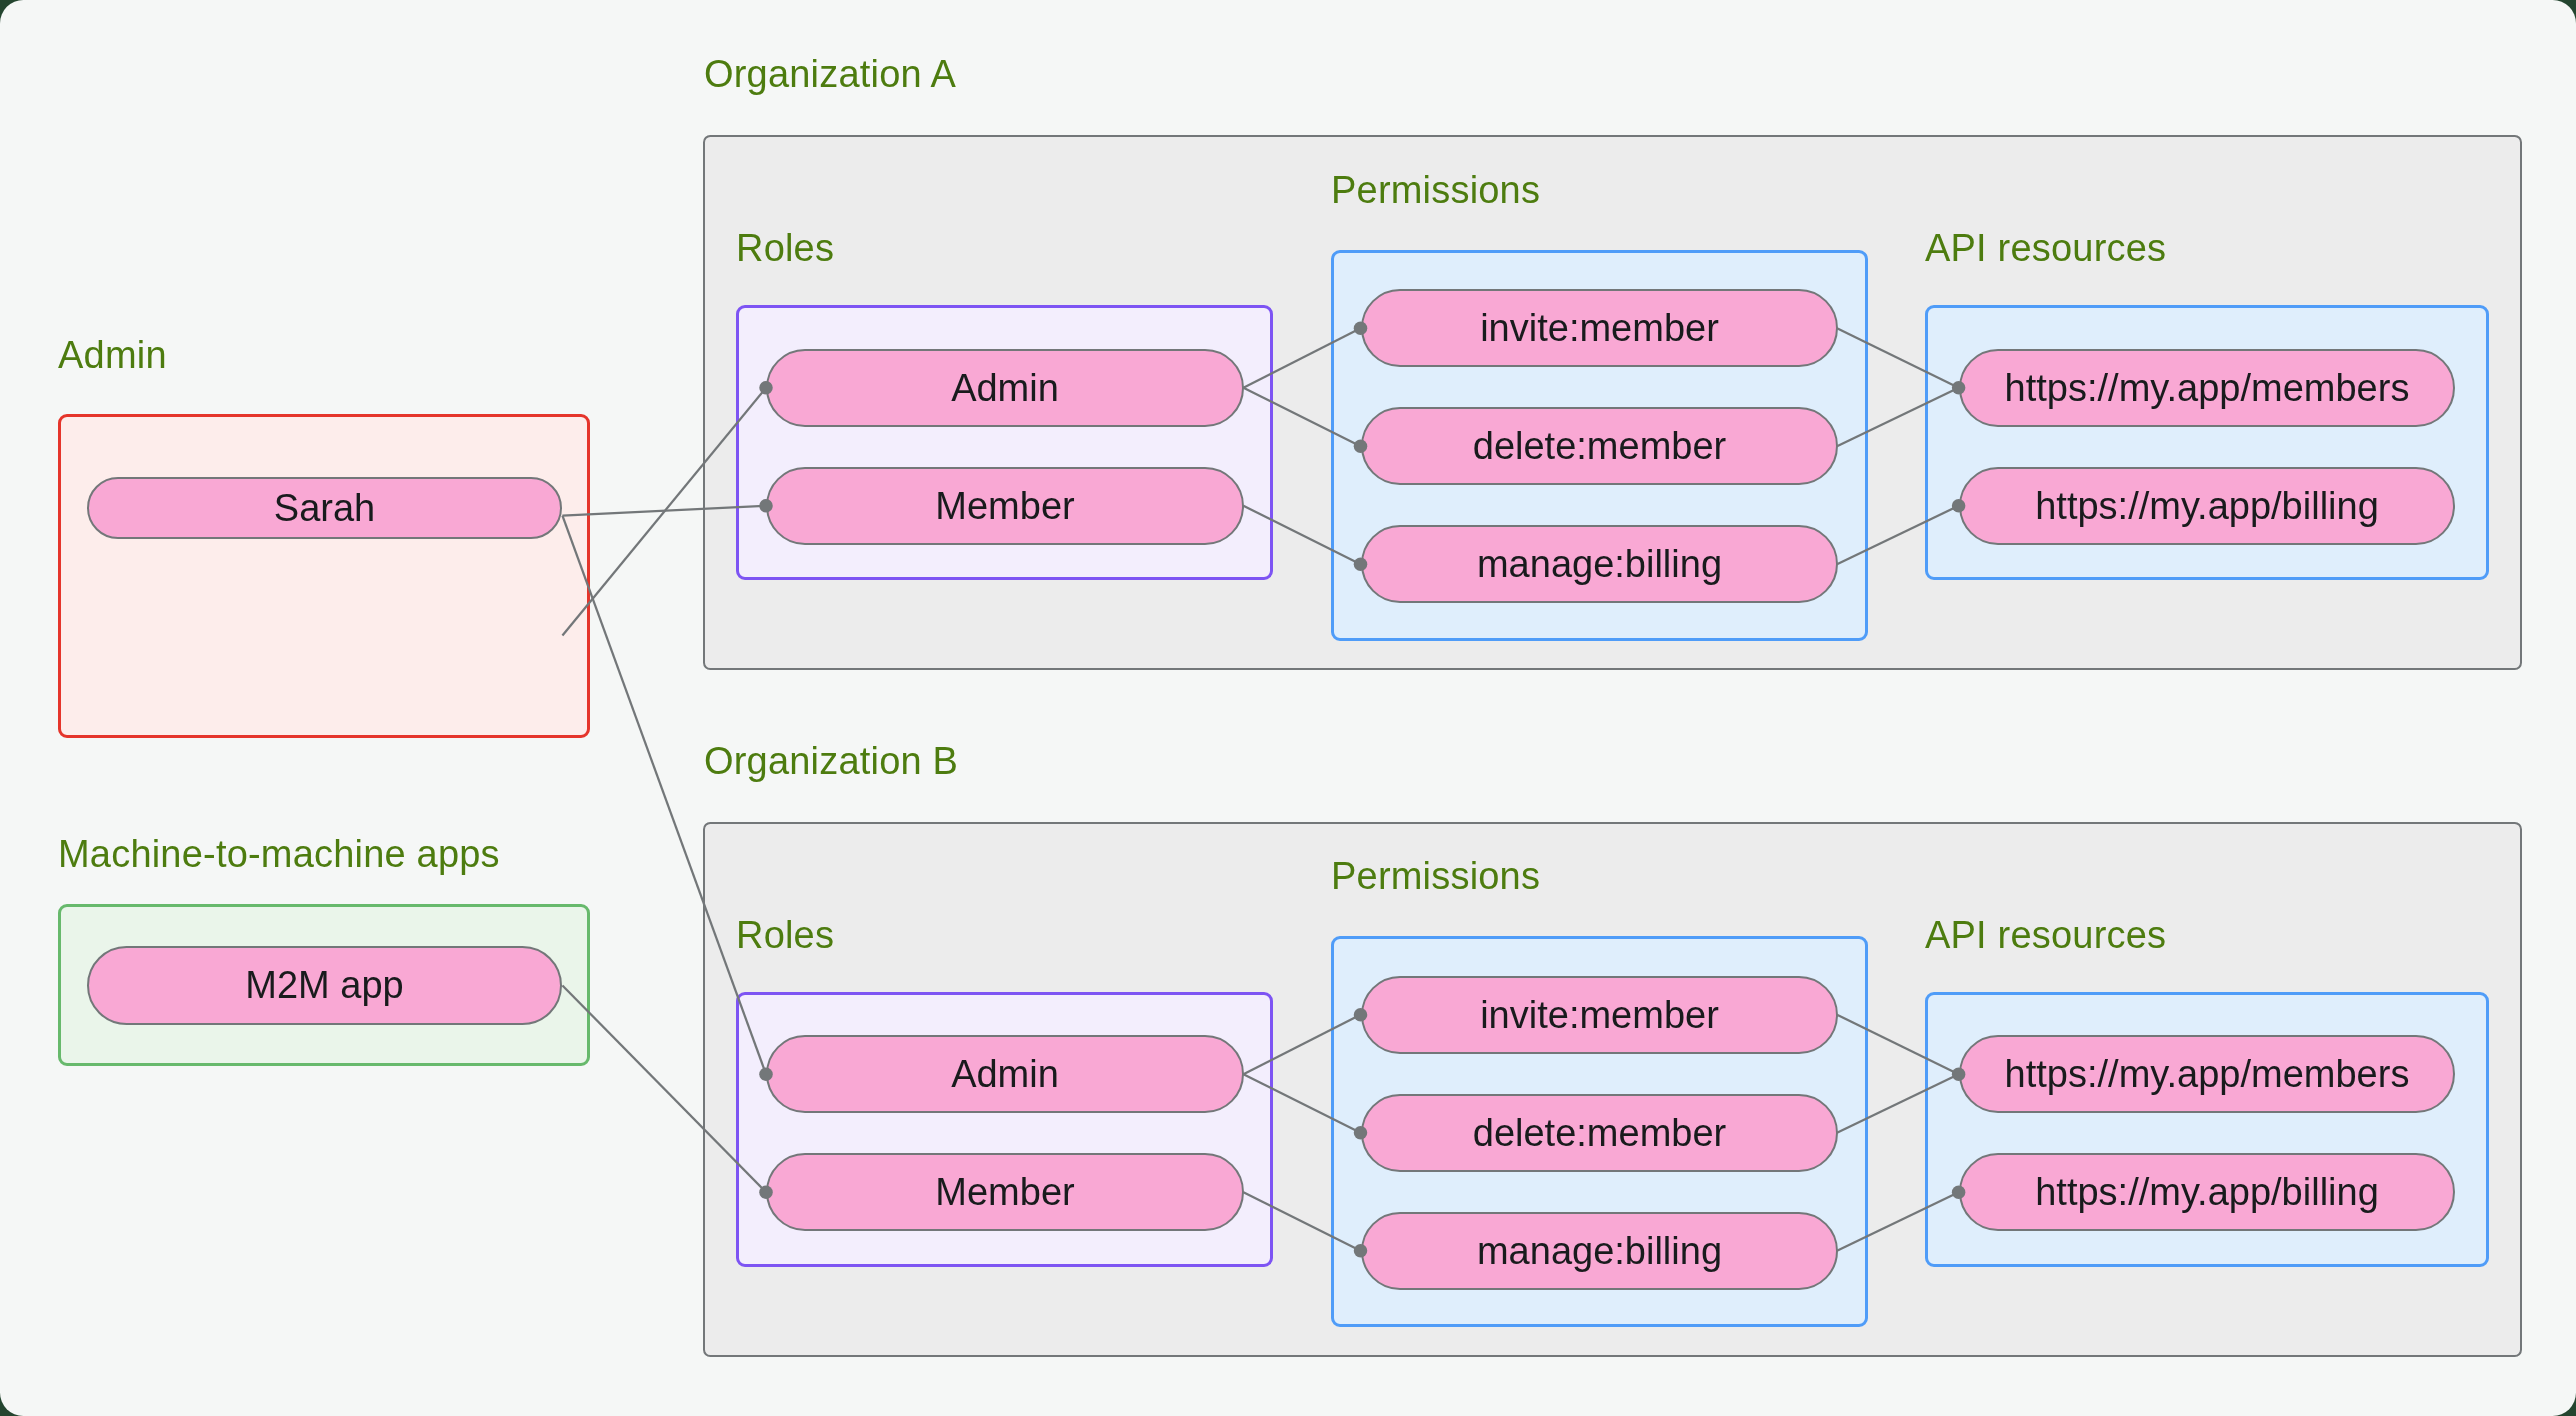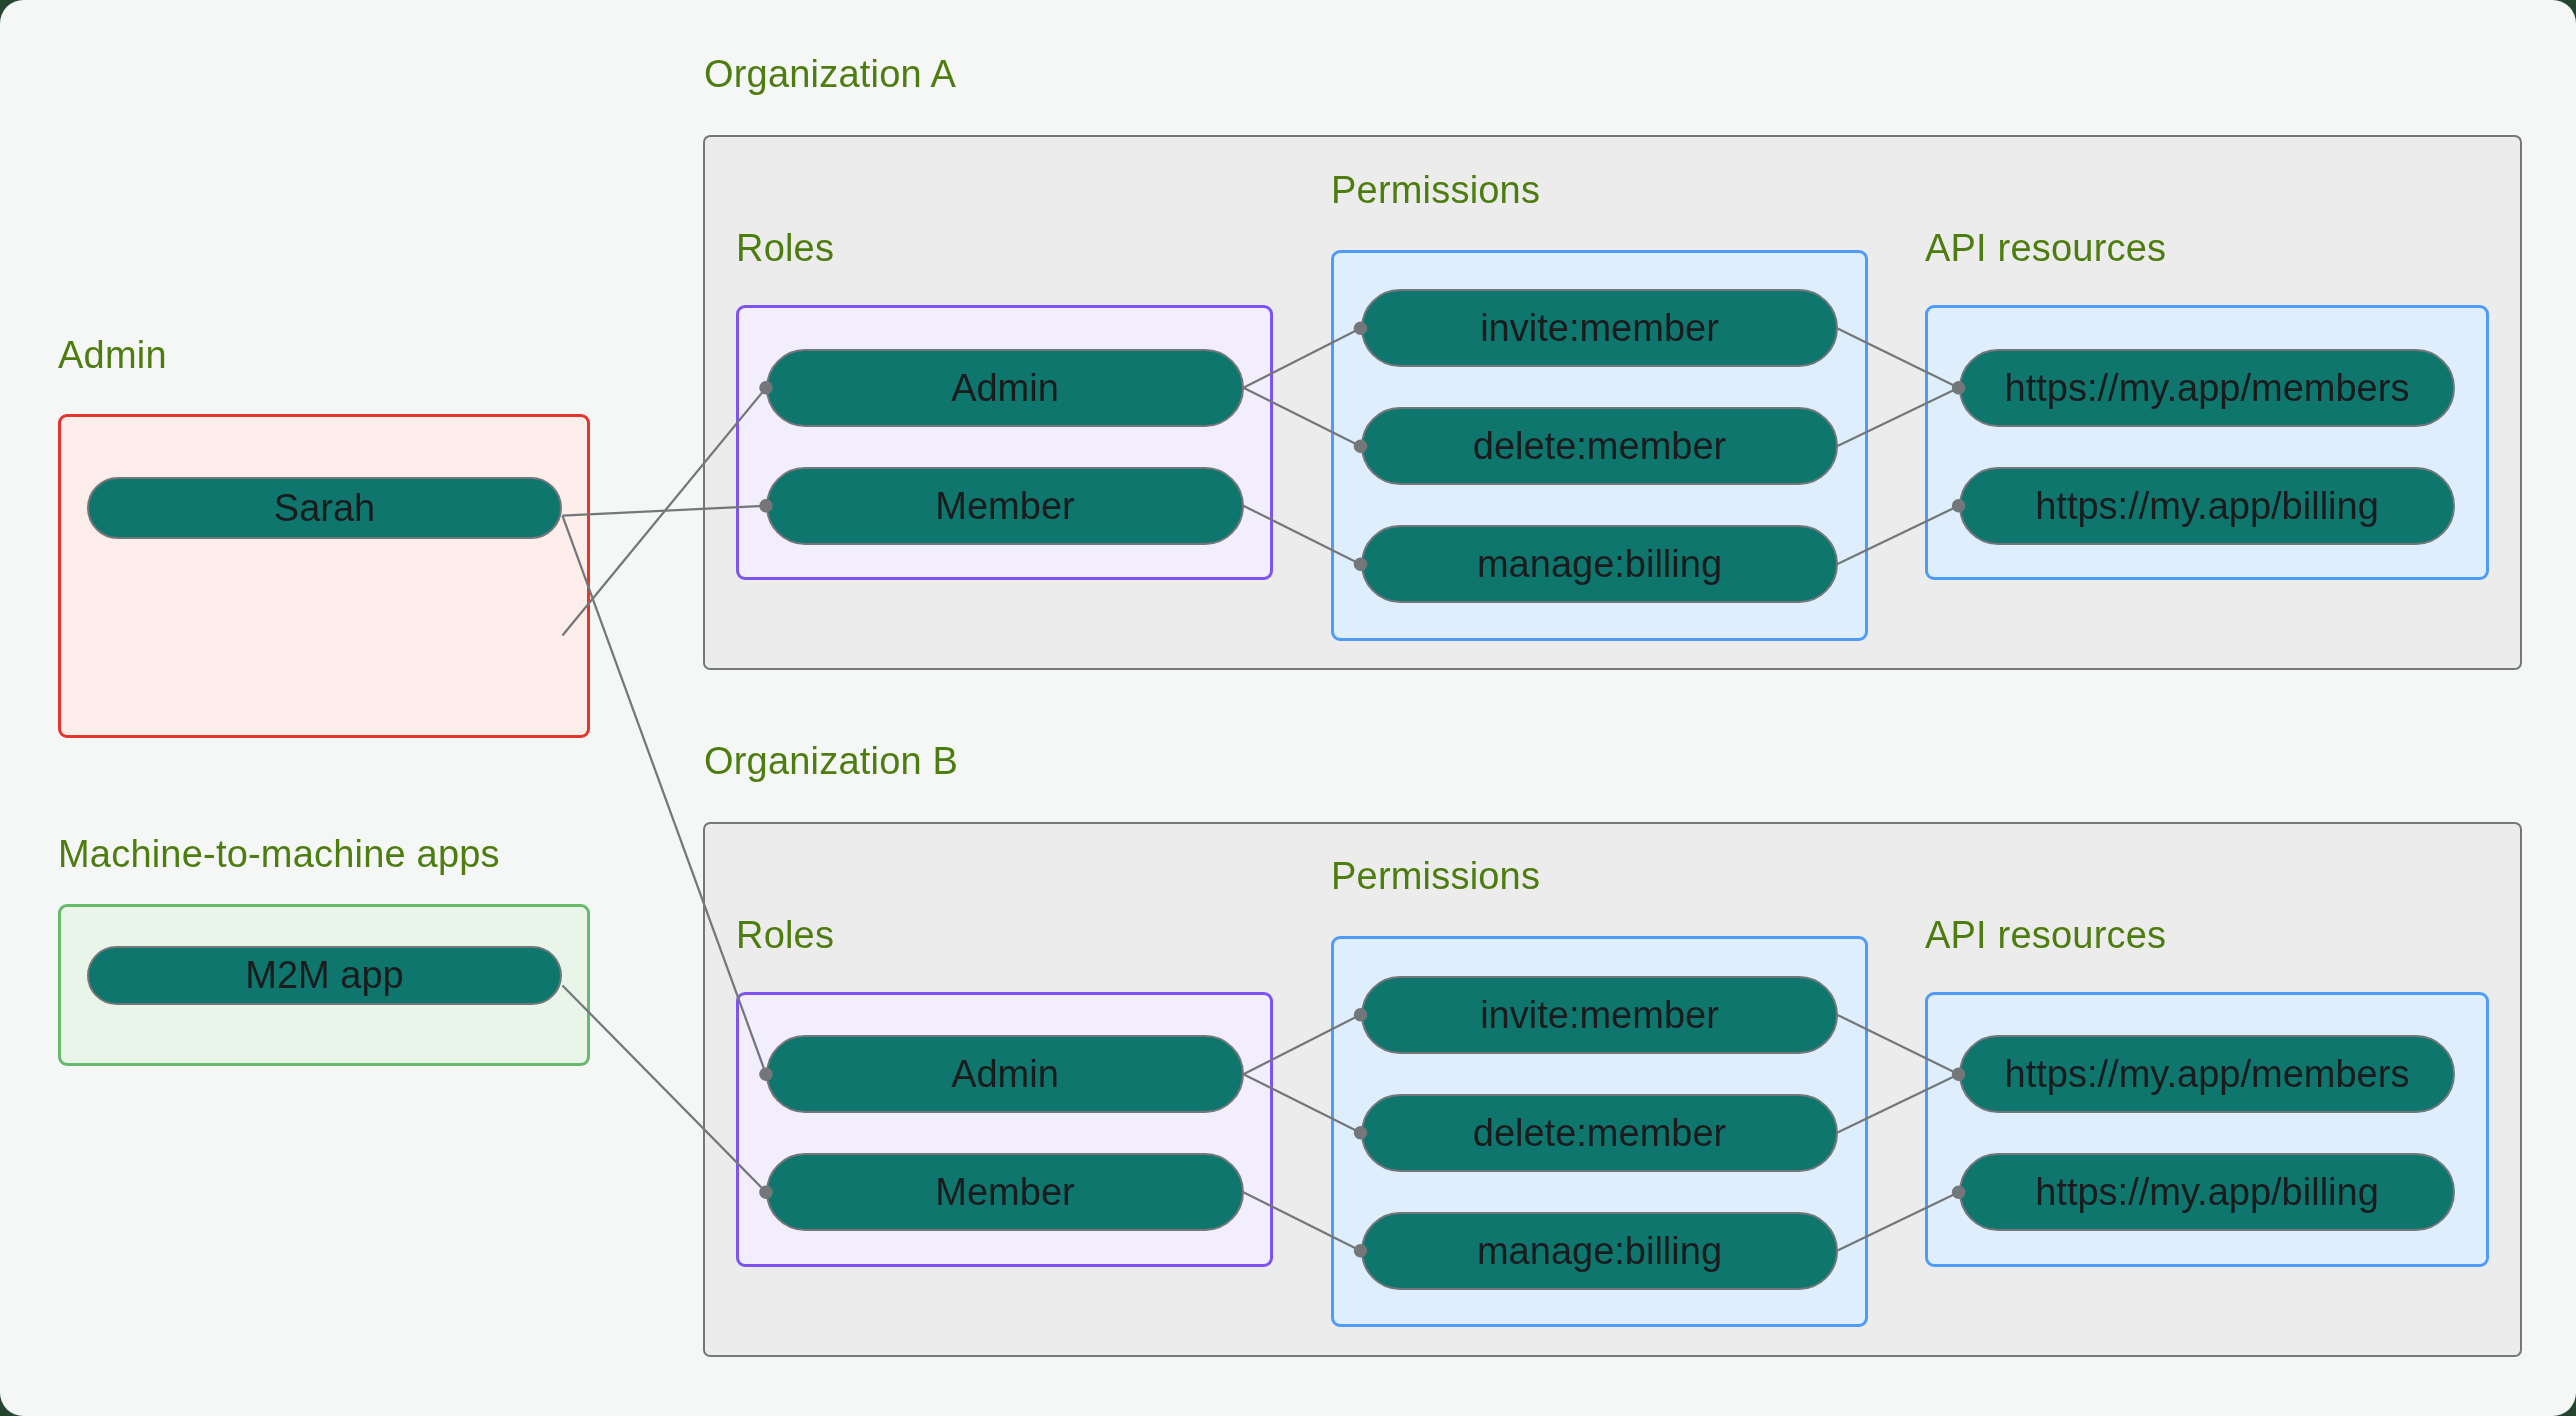--- a/index.html
+++ b/index.html
@@ -17,21 +17,21 @@
     position:absolute;font-size:38px;line-height:45px;white-space:nowrap;
     color:#4d7c0f;letter-spacing:0.2px;
   }
   .box{position:absolute;box-sizing:border-box;border-radius:9px;}
   .box-org{background:#ececec;border:2.7px solid #737779;border-radius:7.2px;}
   .box-users{background:#fdedeb;border:3.6px solid #e5352b;}
   .box-m2m{background:#eaf5ea;border:3.6px solid #67b96c;}
   .box-roles{background:#f3eefd;border:3.6px solid #7d54f3;}
   .box-blue{background:#dfeefc;border:3.6px solid #4f9cf8;}
   .pill{
-    position:absolute;box-sizing:border-box;background:#0f766e;
+    position:absolute;box-sizing:border-box;background:#f9a8d4;
     border:2.3px solid #737779;border-radius:41px;
     display:flex;align-items:center;justify-content:center;
     font-size:38px;color:#191b1d;white-space:nowrap;
   }
   svg.edges{position:absolute;left:0;top:0;pointer-events:none;}
 </style>
 </head>
 <body>
 
 <div class="canvas">
@@ -72,21 +72,21 @@
   <div class="pill" style="left:1361px;top:976px;width:477px;height:78px">invite:member</div>
   <div class="pill" style="left:1361px;top:1094px;width:477px;height:78px">delete:member</div>
   <div class="pill" style="left:1361px;top:1212px;width:477px;height:78px">manage:billing</div>
   <div class="pill" style="left:1959px;top:1035px;width:496px;height:78px">https://my.app/members</div>
   <div class="pill" style="left:1959px;top:1153px;width:496px;height:78px">https://my.app/billing</div>
 
   <div class="box box-users" style="left:58px;top:414px;width:532px;height:324px"></div>
   <div class="pill" style="left:87px;top:477px;width:475px;height:62px">Sarah</div>
 
   <div class="box box-m2m" style="left:58px;top:904px;width:532px;height:162px"></div>
-  <div class="pill" style="left:87px;top:946px;width:475px;height:59px">M2M app</div>
+  <div class="pill" style="left:87px;top:946px;width:475px;height:79px">M2M app</div>
 
   <svg class="edges" width="2576" height="1416" viewBox="0 0 2859 1572">
     <g stroke="#737779" stroke-width="2.5" fill="none">
       <line x1="624" y1="572.5" x2="850" y2="561.5"></line>
       <line x1="624" y1="705.5" x2="850" y2="430.5"></line>
       <line x1="624" y1="572.5" x2="850" y2="1192.5"></line>
       <line x1="624" y1="1094" x2="850" y2="1323.5"></line>
 
       <line x1="1380" y1="430.5" x2="1510" y2="364.5"></line>
       <line x1="1380" y1="430.5" x2="1510" y2="495.5"></line>

